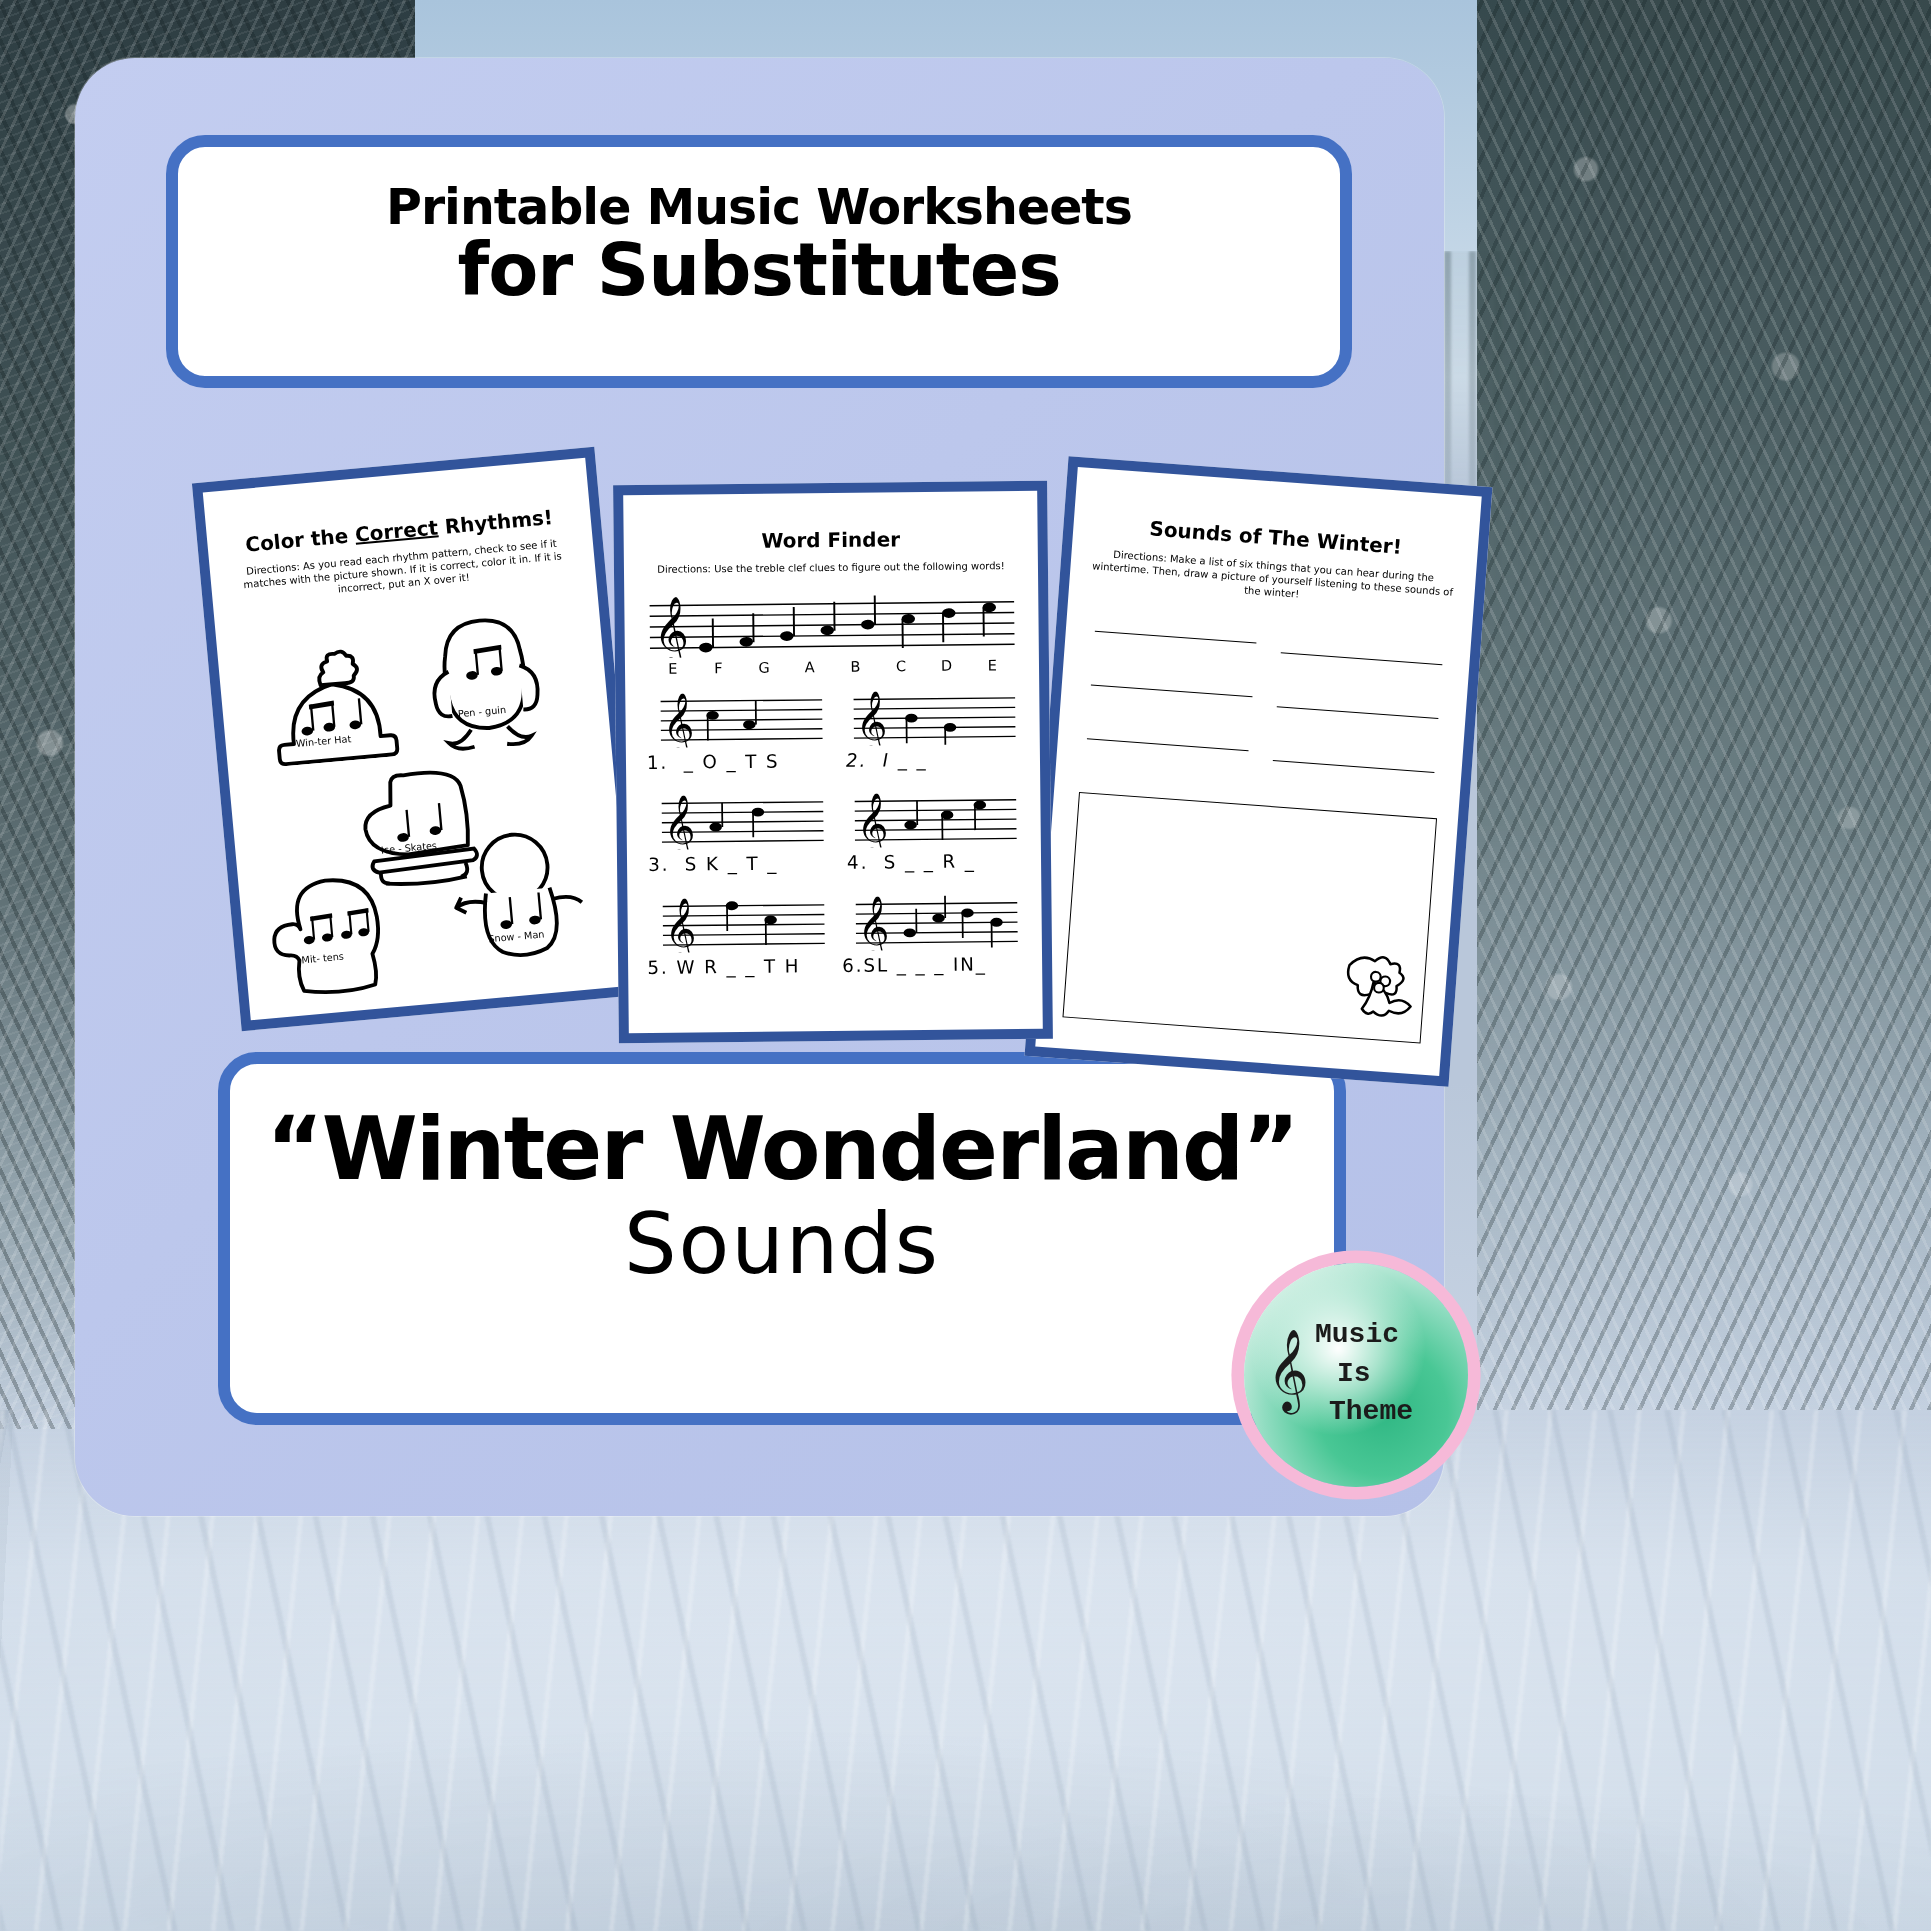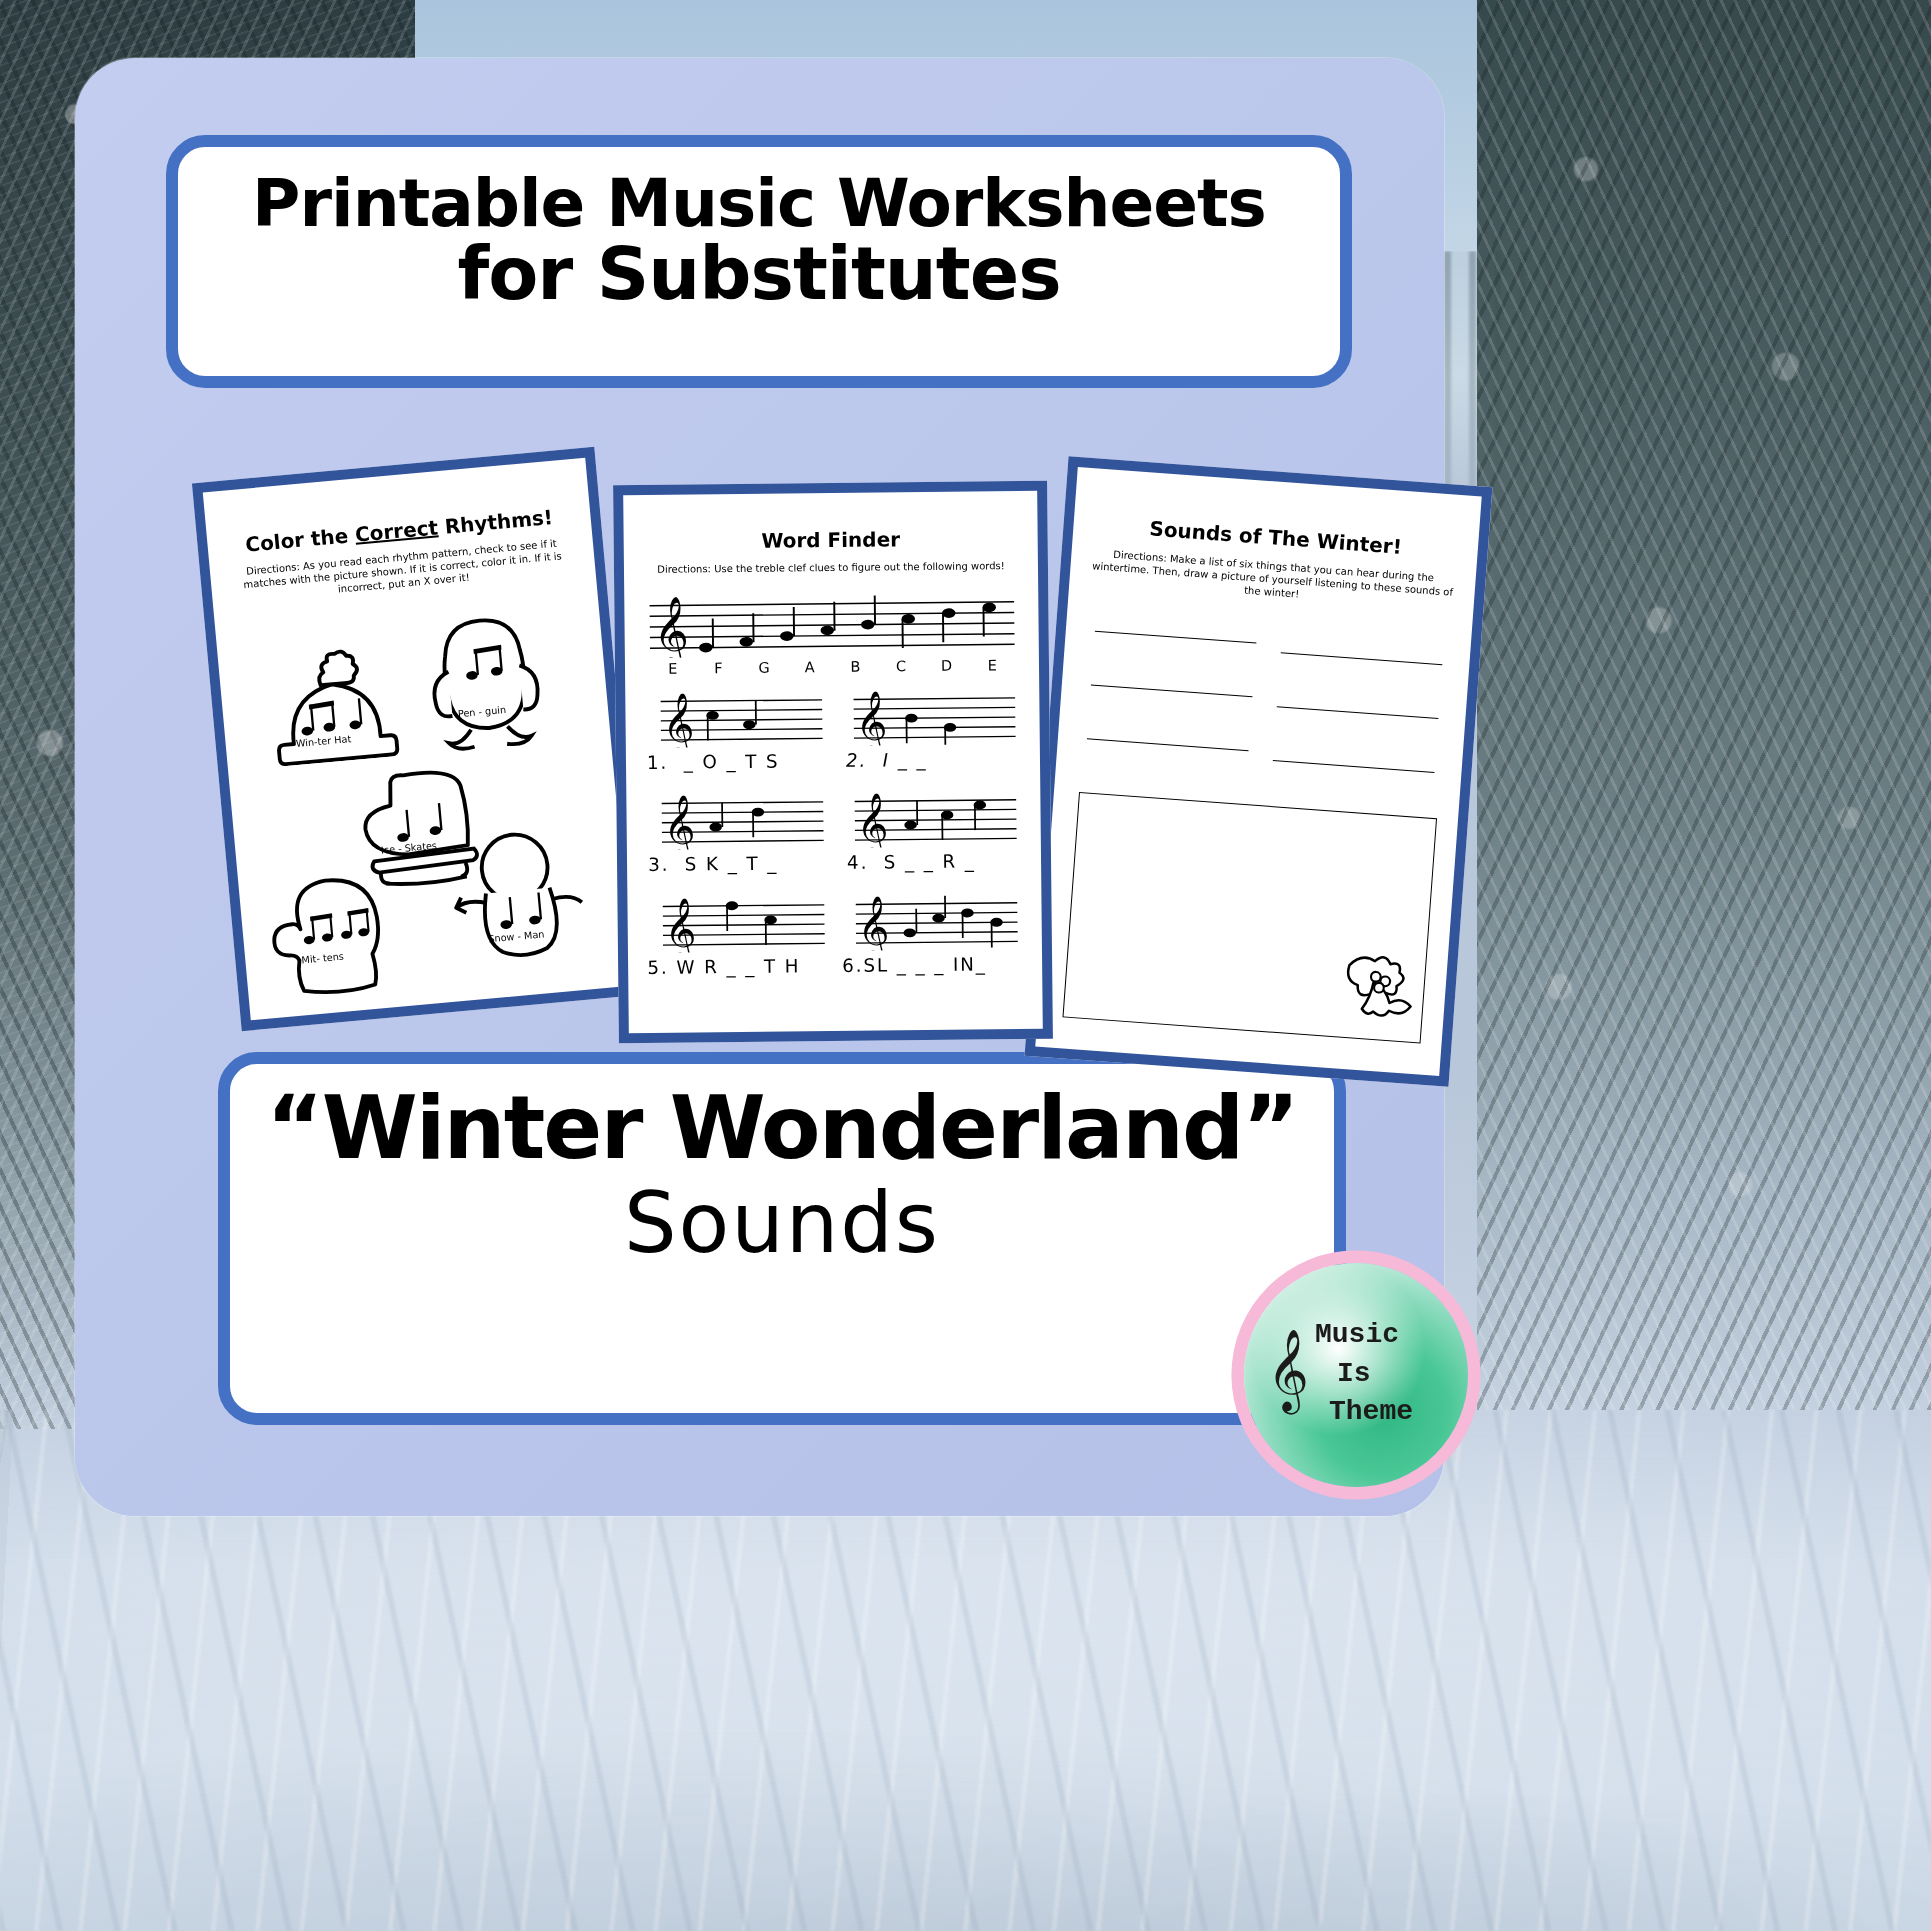--- a/index.html
+++ b/index.html
@@ -119,23 +119,23 @@
   #subtitle-box { left:143px; top:994px; width:1128px; height:373px; }
 
   .fun-title {
     font-family:"DejaVu Sans", sans-serif;
     font-weight:bold;
     color:#000;
     text-align:center;
     line-height:1.02;
     letter-spacing:-1px;
   }
-  #title-l1 { font-size:66px; margin-top:23px; }
+  #title-l1 { font-size:49px; margin-top:36px; }
   #title-l2 { font-size:73px;text-align:center; }
-  #subtitle-l1 { font-size:87px; margin-top:20px; letter-spacing:-1.9px; }
+  #subtitle-l1 { font-size:87px; margin-top:41px; letter-spacing:-1.9px; }
   #subtitle-l2 { font-size:83px; margin-top:9.7px; font-weight:normal; letter-spacing:1.9px; }
 
   
   .page {
     position:absolute;
     background:#ffffff;
     border:10.6px solid #32549b;
     overflow:hidden;
   }
   .page-inner { position:absolute; inset:0; }

